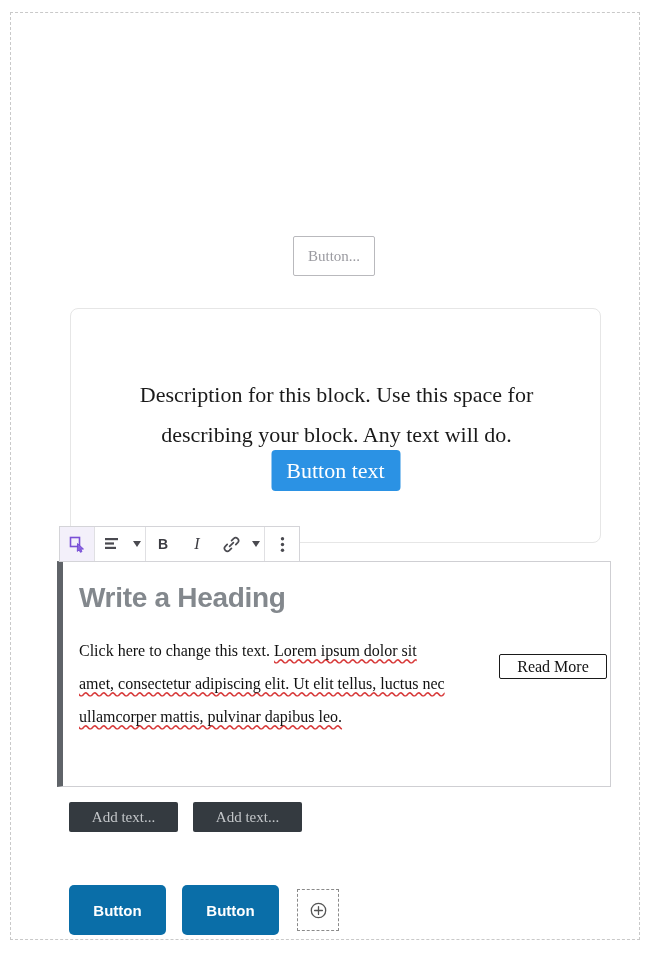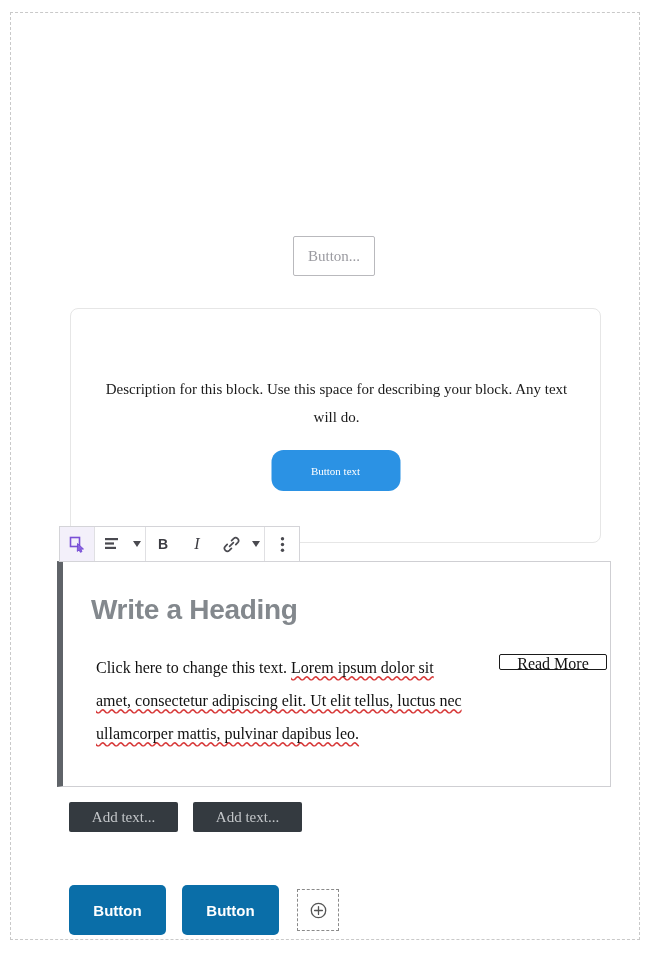--- a/index.html
+++ b/index.html
@@ -114,37 +114,37 @@
     background: #ffffff;
   }
   .desc-text {
     margin: 0;
     position: absolute;
     left: 34px;
     top: 66px;
     width: 463px;
     text-align: center;
     font-family: "Liberation Serif", serif;
-    font-size: 15px;
-    line-height: 28px;
+    font-size: 22px;
+    line-height: 40px;
     color: #1a1a1a;
   }
   .desc-btn {
     position: absolute;
     left: 50%;
     transform: translateX(-50%);
     top: 141px;
     width: 129px;
     height: 41px;
     background: #2b92e4;
     color: #ffffff;
     border: none;
-    border-radius: 12px;
-    font-family: "Liberation Serif", serif;
-    font-size: 11px;
+    border-radius: 4px;
+    font-family: "Liberation Serif", serif;
+    font-size: 22px;
     cursor: pointer;
     padding: 0;
   }
 
   
   .block-toolbar {
     position: absolute;
     left: 48px;
     top: 513px;
     height: 36px;
@@ -196,52 +196,52 @@
     left: 46px;
     top: 548px;
     width: 554px;
     height: 226px;
     box-sizing: border-box;
     background: #ffffff;
     border: 1px solid #cfcfd3;
     border-left: 6px solid #5f6368;
   }
   .sb-heading {
-    margin: 12px;
+    margin: 0;
     position: absolute;
     left: 16px;
     top: 20px;
     font-size: 28px;
     font-weight: bold;
     color: #83888d;
     letter-spacing: -0.3px;
     white-space: nowrap;
   }
   .sb-body {
-    margin: 17px;
+    margin: 0;
     position: absolute;
     left: 16px;
     top: 72px;
     width: 375px;
     font-family: "Liberation Serif", serif;
     font-size: 16px;
     line-height: 33px;
     color: #111111;
   }
   .spell {
     text-decoration: underline wavy #d83b3b;
     text-decoration-skip-ink: none;
     text-underline-offset: 2px;
   }
   .read-more-btn {
     position: absolute;
     left: 436px;
     top: 92px;
     width: 108px;
-    height: 16px;
+    height: 25px;
     background: #ffffff;
     border: 1px solid #1a1a1a;
     border-radius: 2px;
     font-family: "Liberation Serif", serif;
     font-size: 16px;
     color: #111111;
     cursor: pointer;
     padding: 0;
   }
 

